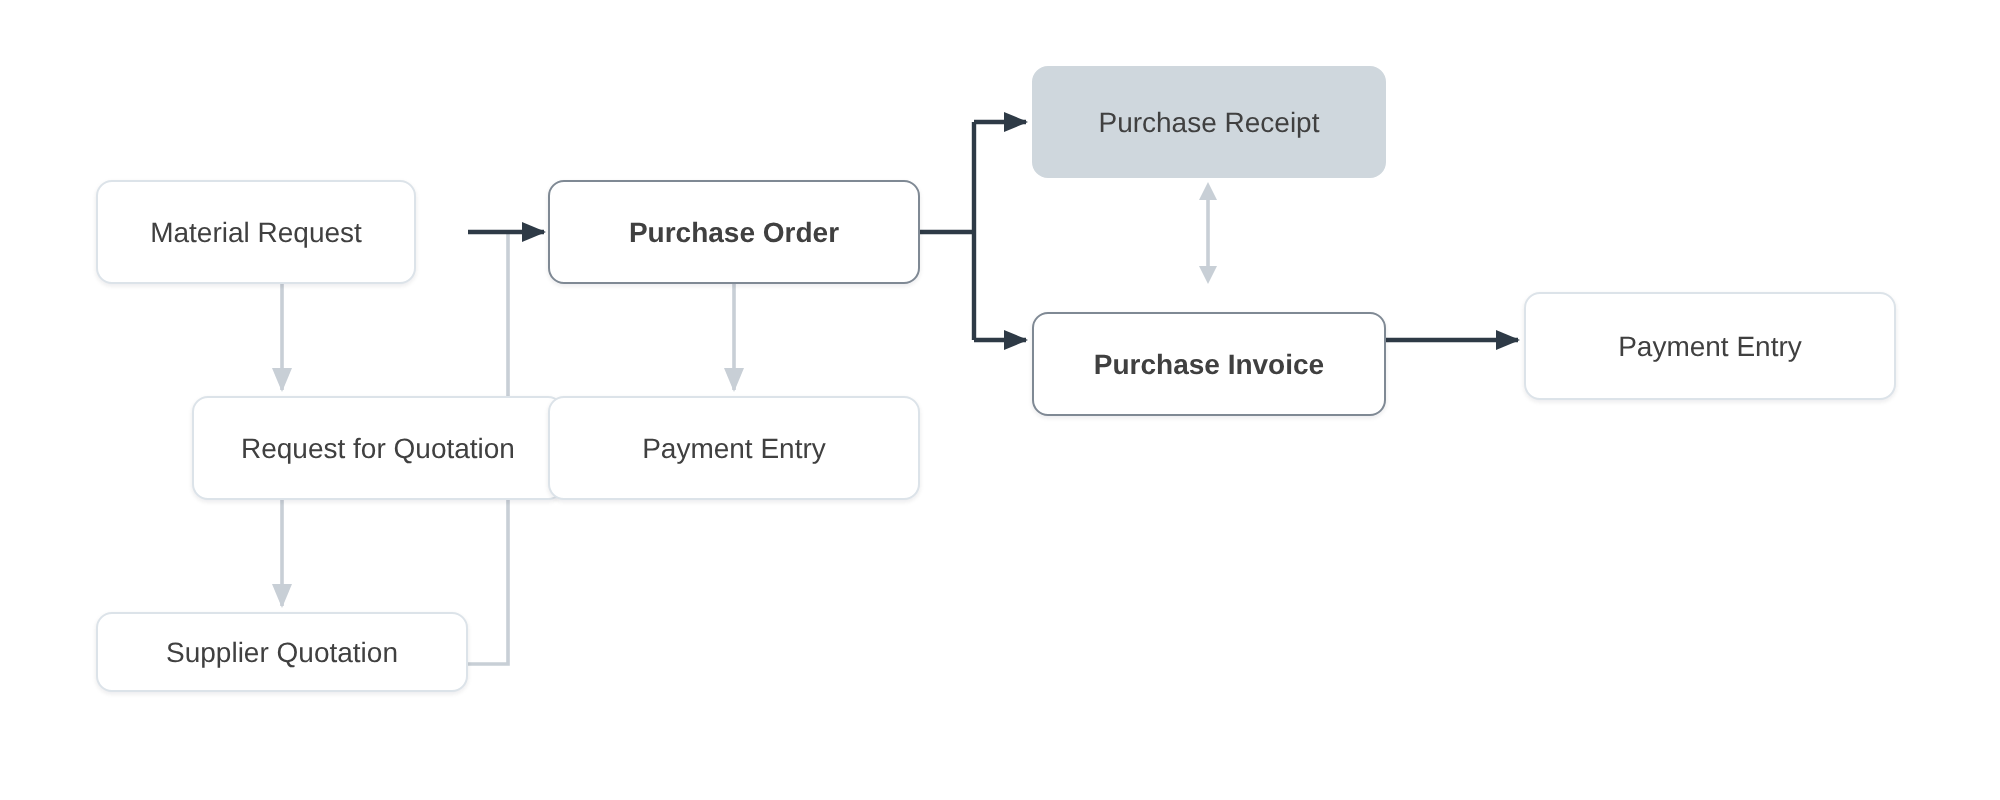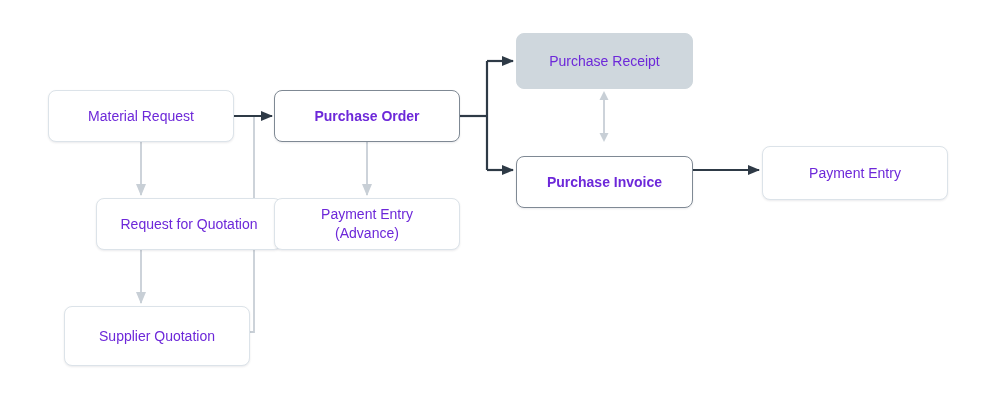--- a/index.html
+++ b/index.html
@@ -24,41 +24,41 @@
     position: absolute;
     display: flex;
     align-items: center;
     justify-content: center;
     text-align: center;
     box-sizing: border-box;
     background: #ffffff;
     border: 1px solid #dce3e9;
     border-radius: 8px;
     box-shadow: 0 1px 2px rgba(16,24,40,0.05), 0 1px 3px rgba(16,24,40,0.04);
-    color: #6d28d9;
+    color: #404040;
     font-size: 14px;
     font-weight: 400;
     line-height: 1.35;
   }
   .node.emphasis {
     border: 1.5px solid #7f8994;
     font-weight: 700;
     justify-content: center;
   }
   .node.filled {
     background: #cfd7dd;
     border: 1px solid #cfd7dd;
     box-shadow: none;
   }
   .node .line { display: block; }
 
   
-  .n-material-request   { left: 48px;  top: 90px;  width: 186px; height: 52px; }
+  .n-material-request   { left: 48px;  top: 90px;  width: 160px; height: 52px; }
   .n-request-for-quotation { left: 48px; top: 198px; width: 186px; height: 52px; margin-left: 48px; }
-  .n-supplier-quotation { left: 64px;  top: 306px; width: 186px; height: 60px; }
+  .n-supplier-quotation { left: 48px;  top: 306px; width: 186px; height: 40px; }
   .n-purchase-order     { left: 274px; top: 90px;  width: 186px; height: 52px; }
   .n-payment-entry-advance { left: 274px; top: 198px; width: 186px; height: 52px; }
   .n-purchase-receipt   { left: 516px; top: 33px;  width: 177px; height: 56px; }
   .n-purchase-invoice   { left: 516px; top: 144px; width: 177px; height: 52px; margin-top: 12px; }
   .n-payment-entry      { left: 762px; top: 146px; width: 186px; height: 54px; }
 </style>
 </head>
 <body>
 
 <div class="canvas">
@@ -109,21 +109,20 @@
     <span>Supplier Quotation</span>
   </div>
 
   <div class="node emphasis n-purchase-order">
     <span>Purchase Order</span>
   </div>
 
   <div class="node n-payment-entry-advance">
     <span>
       <span class="line">Payment Entry</span>
-      <span class="line">(Advance)</span>
     </span>
   </div>
 
   <div class="node filled n-purchase-receipt">
     <span>Purchase Receipt</span>
   </div>
 
   <div class="node emphasis n-purchase-invoice">
     <span>Purchase Invoice</span>
   </div>

